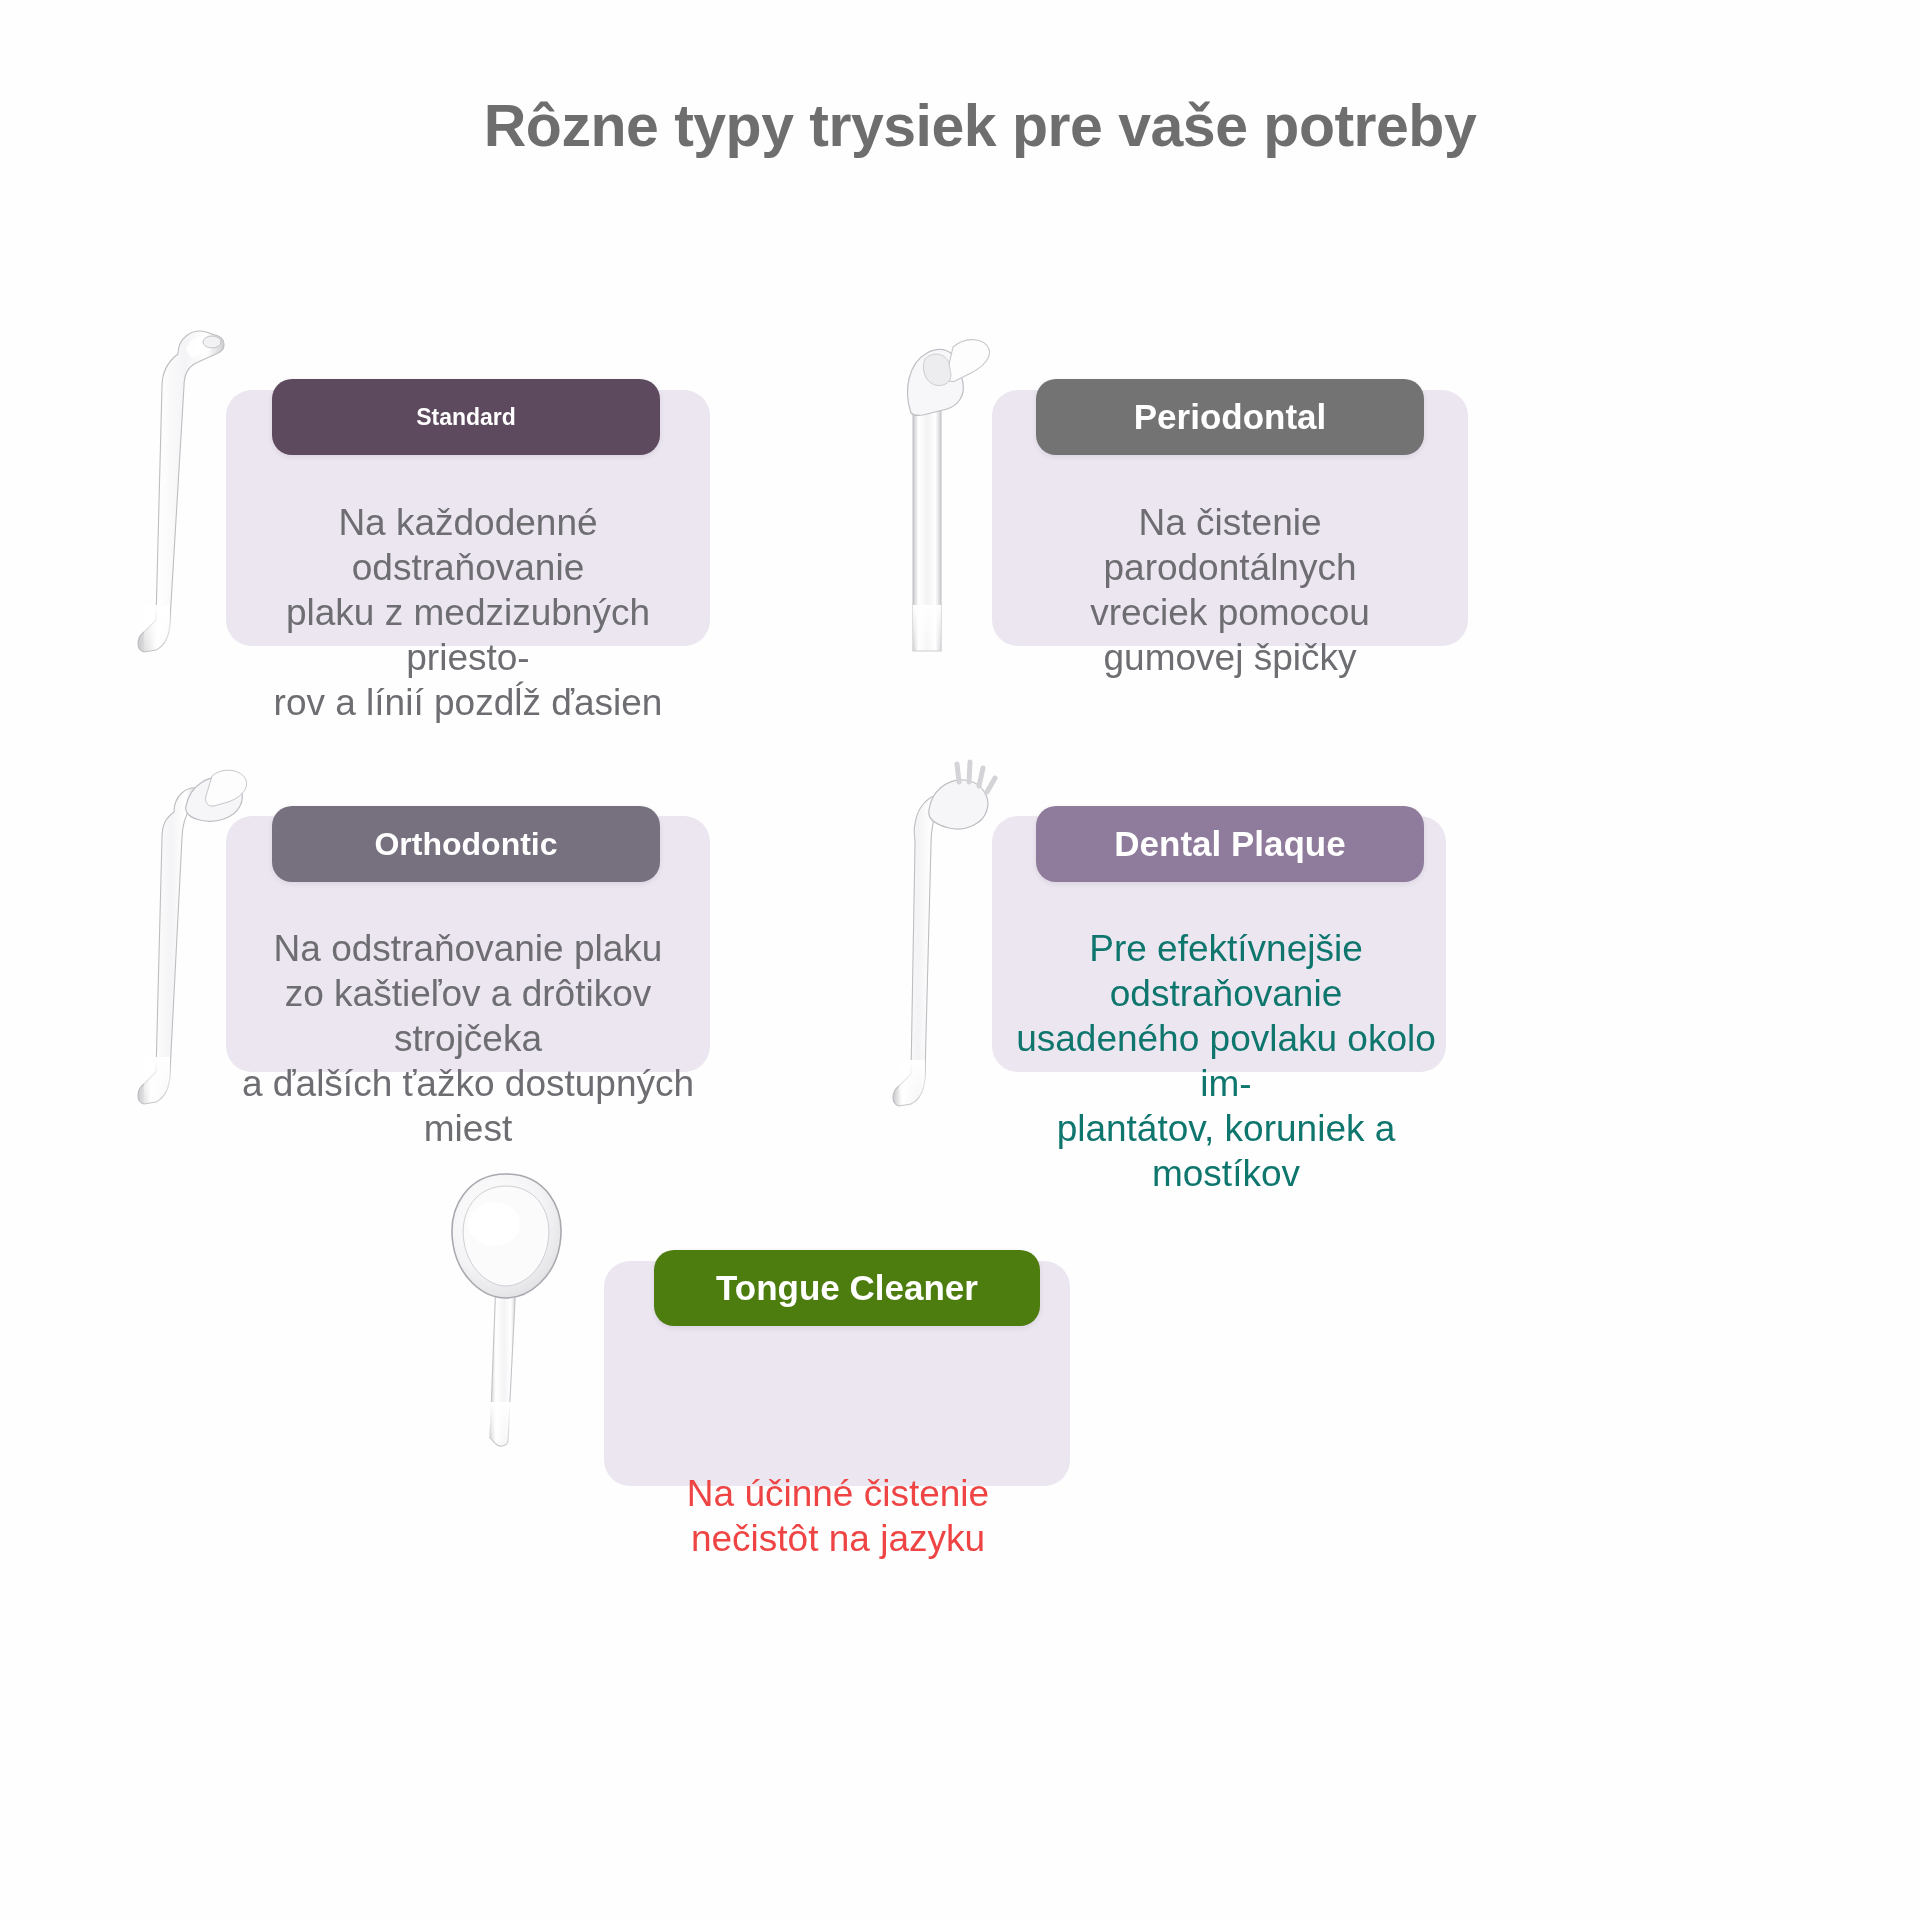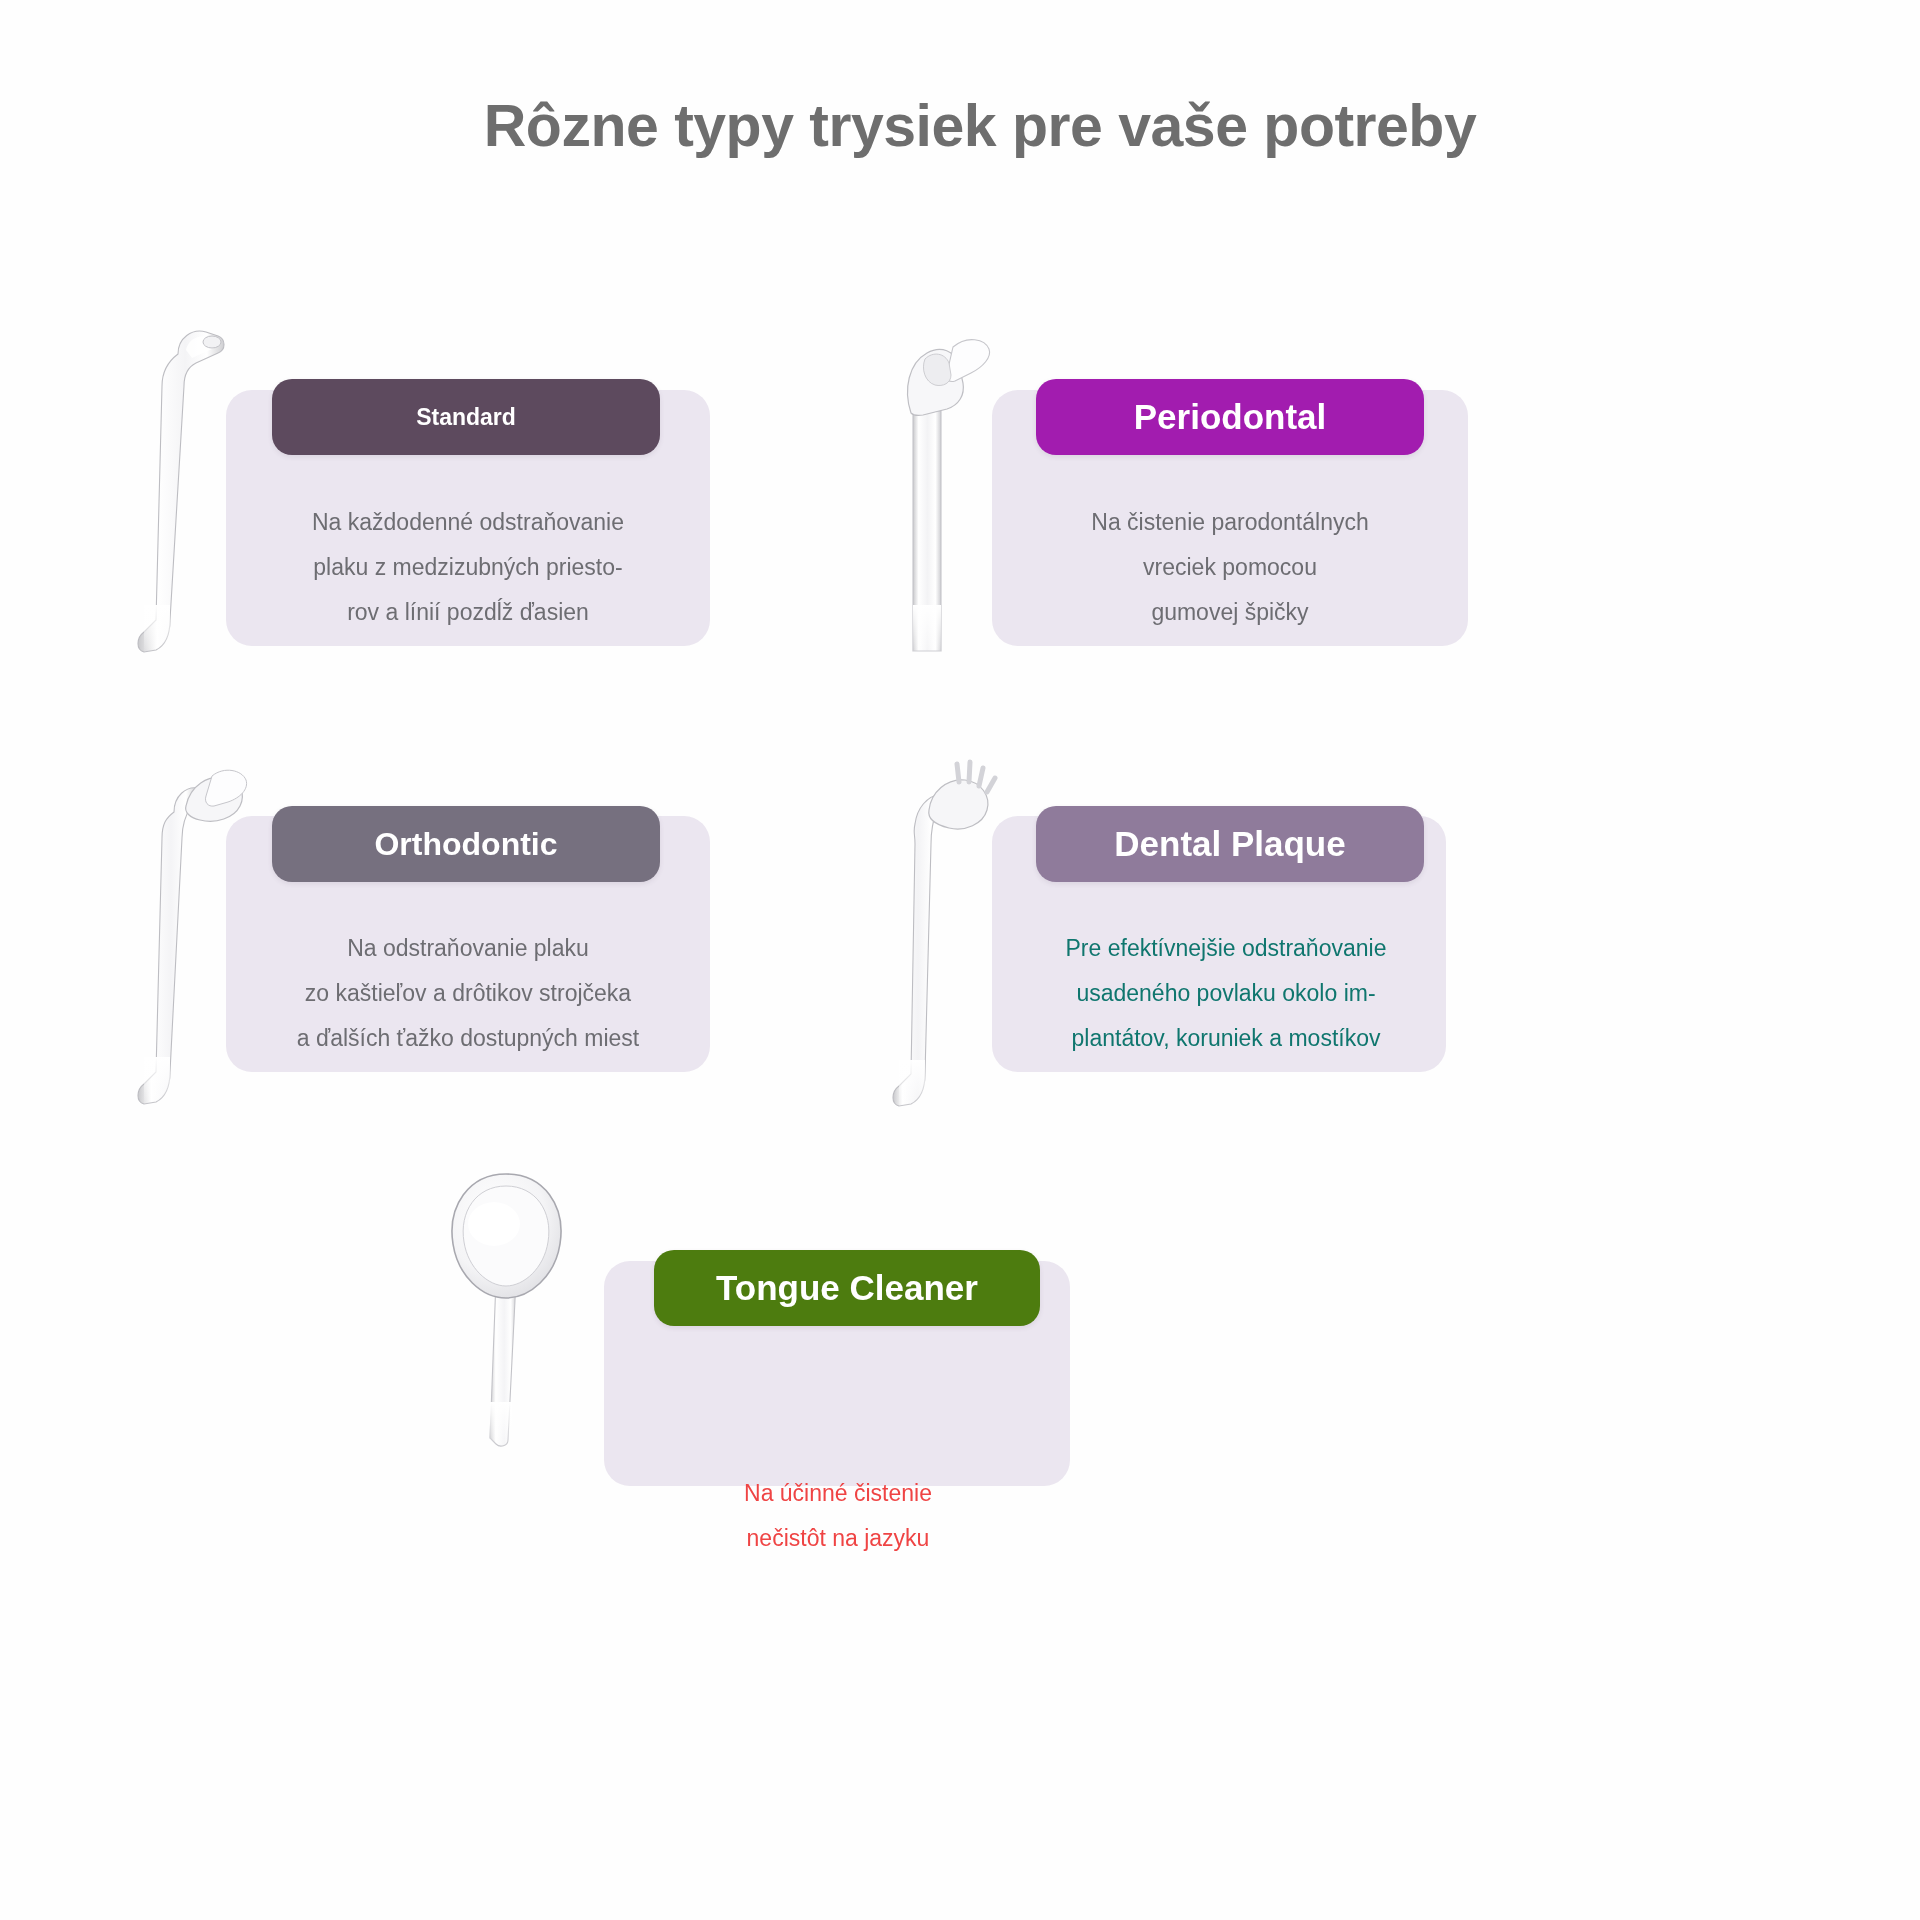--- a/index.html
+++ b/index.html
@@ -44,21 +44,21 @@
     font-weight: bold;
     display: flex;
     align-items: center;
     justify-content: center;
     white-space: nowrap;
     box-shadow: 0 2px 5px rgba(80,60,90,0.10);
   }
   .card-body {
     position: absolute;
     color: #6d6d72;
-    font-size: 23px;
+    font-size: 37px;
     line-height: 45px;
     text-align: center;
     white-space: pre-line;
   }
 
   
   .nozzle {
     position: absolute;
     pointer-events: none;
   }
@@ -134,21 +134,21 @@
         <path d="M98 22 C112 10, 130 14, 134 24 C137 32, 128 42, 116 48 L100 56
                  C94 58, 90 54, 92 48 Z" fill="#fdfdfe" stroke="#c6c6cb" stroke-width="1.1"></path>
         <path d="M70 34 C78 26, 90 28, 94 38 L96 50 C96 58, 88 62, 80 60
                  C70 57, 66 44, 70 34 Z" fill="#ededf0" stroke="#c8c8cd" stroke-width="0.9"></path>
         <rect x="58" y="280" width="28" height="56" fill="url(#gf2)"></rect>
       </svg>
     </div>
 
     <div class="card-panel" style="left: 992px; top: 390px; width: 476px; height: 256px; background: rgb(235, 230, 240);"></div>
 
-    <div class="card-header" style="left: 1036px; top: 379px; width: 388px; height: 76px; font-size: 35px; background: #a21caf;">
+    <div class="card-header" style="left: 1036px; top: 379px; width: 388px; height: 76px; font-size: 35px; background: #737373;">
       <span>Periodontal</span>
     </div>
 
     <div class="card-body" style="left: 1012px; top: 500px; width: 436px; color: rgb(109, 109, 114);">Na čistenie parodontálnych
 vreciek pomocou
 gumovej špičky</div>
   </div>
 
   <div class="card">
 

